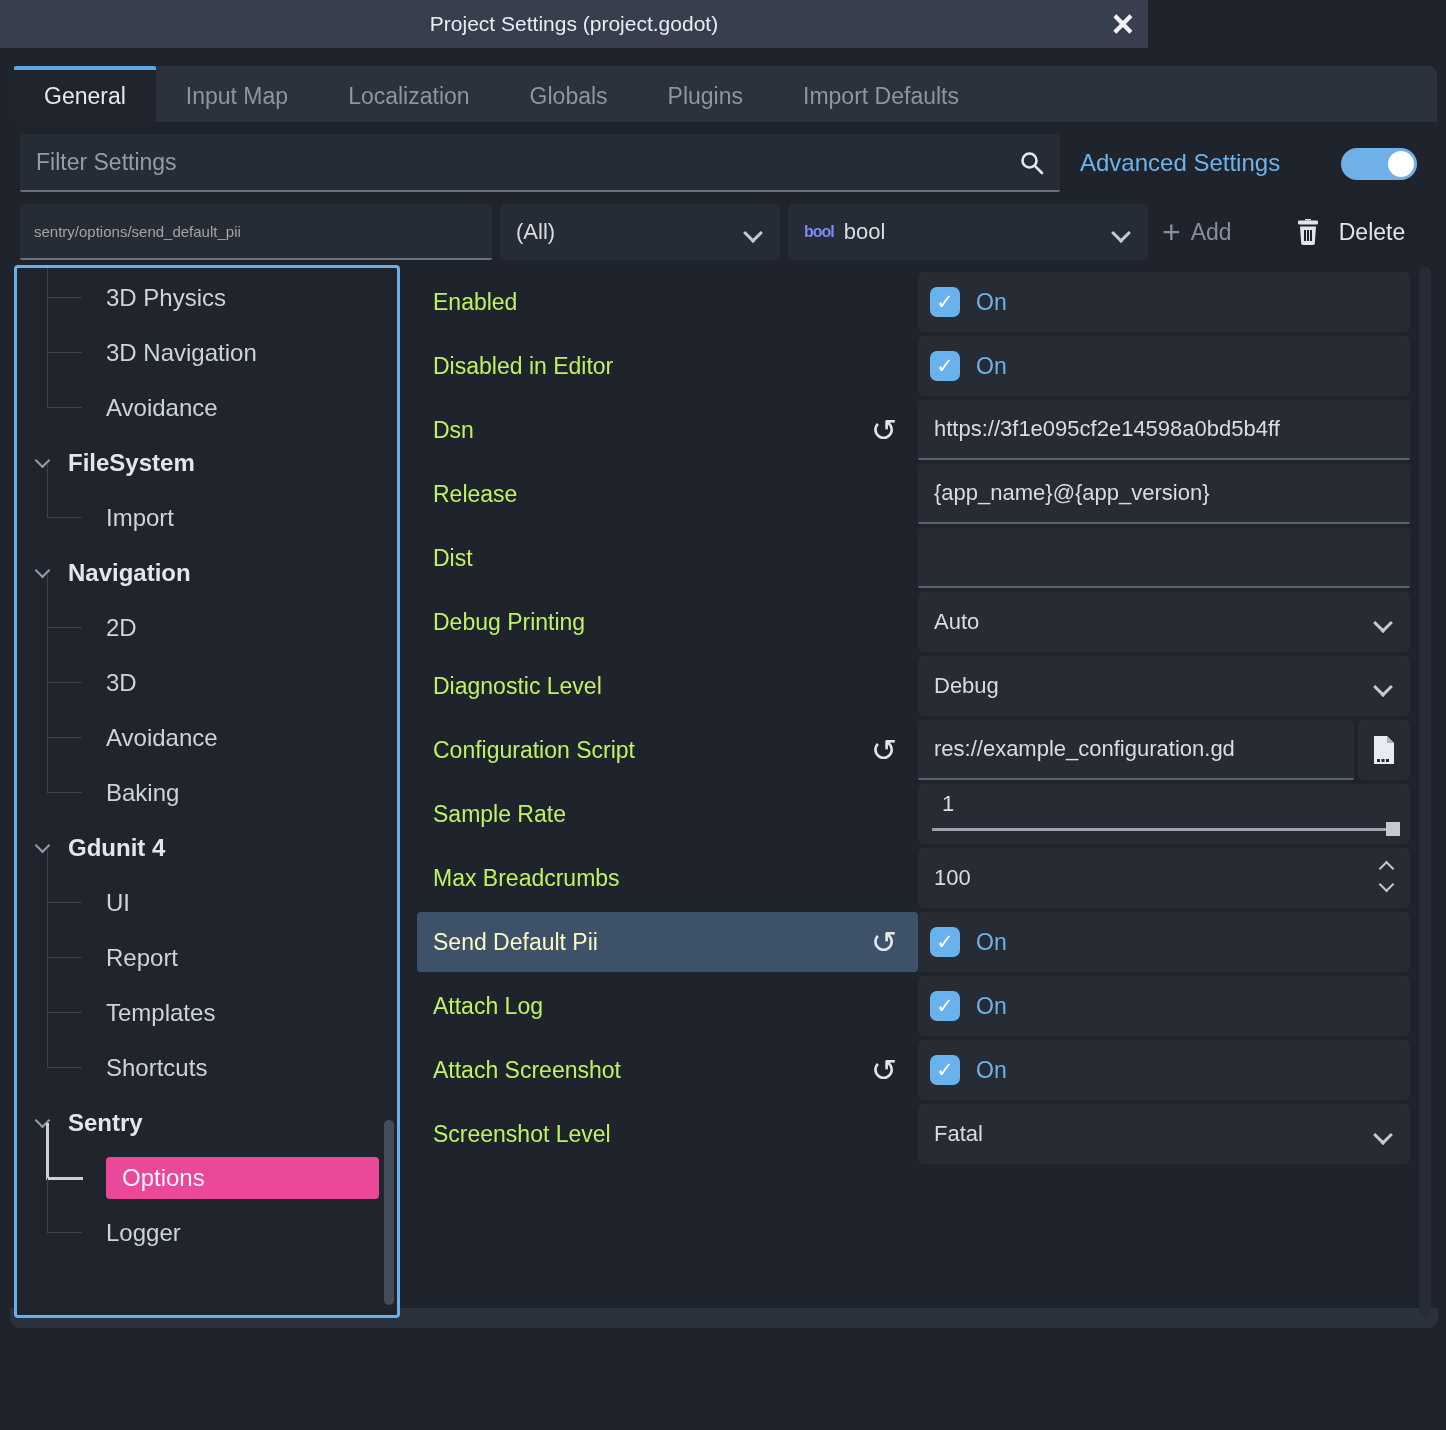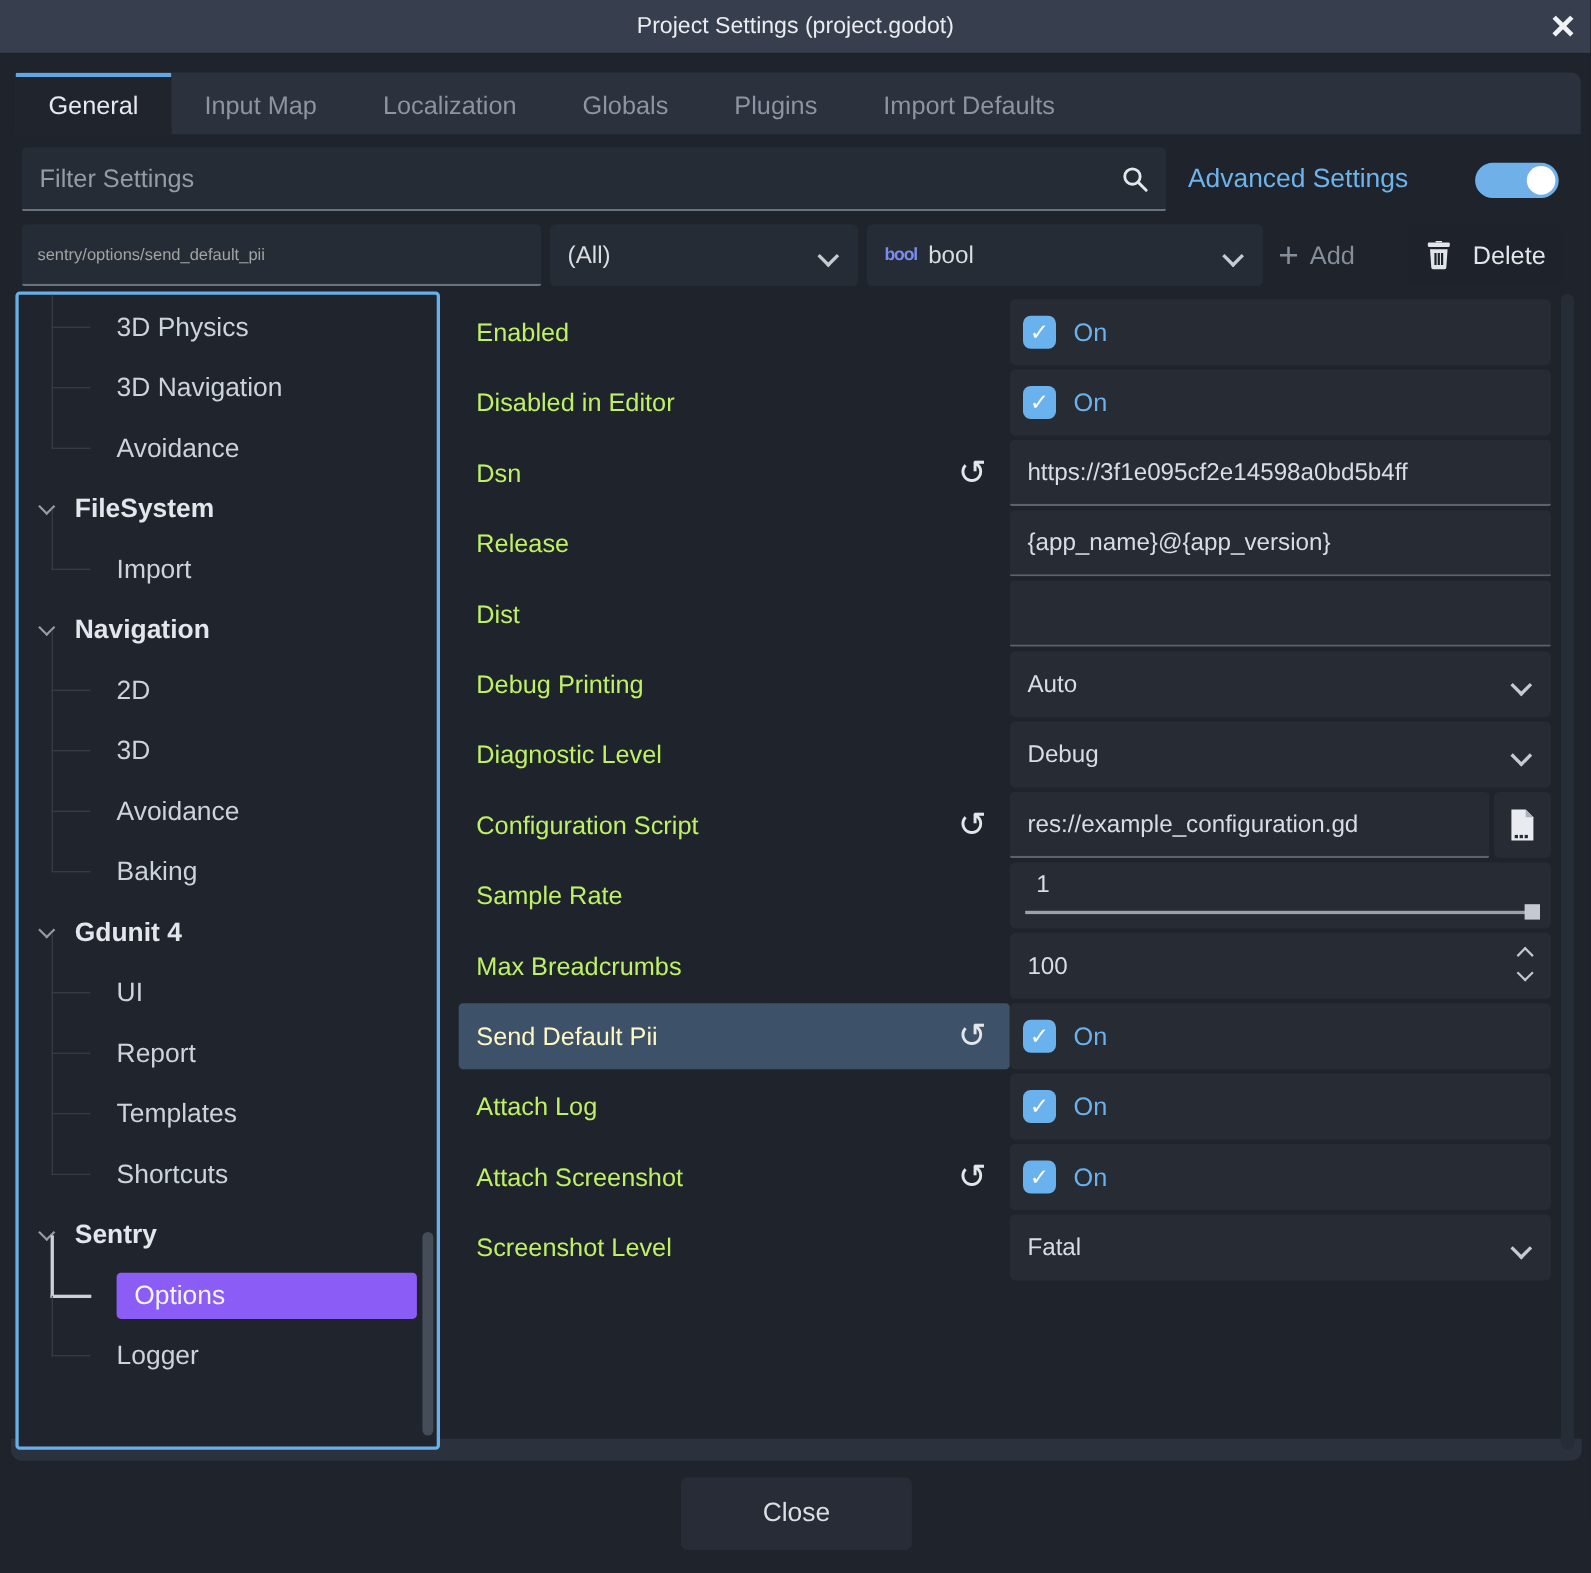--- a/index.html
+++ b/index.html
@@ -5,21 +5,21 @@
   html,body{margin:0;padding:0;}
   body{
     width:1446px;height:1430px;overflow:hidden;
     background:#1f242c;
     font-family:"Liberation Sans","DejaVu Sans",sans-serif;
     -webkit-font-smoothing:antialiased;
   }
   #app{position:relative;width:1446px;height:1430px;}
 
   
-  .titlebar{position:absolute;left:0;top:0;width:1446px;height:48px;background:#373e4d;
+  .titlebar{position:absolute;left:0;top:0;width:1148px;height:48px;background:#373e4d;
     display:flex;align-items:center;justify-content:center;}
   .titlebar .title{color:#e9ecf1;font-size:21px;}
   .titlebar .close-x{position:absolute;right:14px;top:0;height:48px;display:flex;align-items:center;
     color:#f0f2f5;font-size:38px;font-weight:700;line-height:1;cursor:default;}
 
   
   .tabstrip{position:absolute;left:14px;top:66px;width:1423px;height:56px;background:#2b313d;
     border-radius:8px 8px 0 0;display:flex;align-items:stretch;}
   .tab{display:flex;align-items:center;padding:0 30px;font-size:23px;color:#8d95a0;
     border-top:4px solid transparent;box-sizing:border-box;}
@@ -74,21 +74,21 @@
     box-sizing:border-box;color:#cdd3da;font-size:24px;}
   .titem .tchev{width:9px;height:9px;border-right:2.5px solid #949ca6;border-bottom:2.5px solid #949ca6;
     transform:rotate(45deg);margin:0 0 4px 20px;flex:0 0 auto;}
   .titem.section{color:#e3e7ec;font-weight:700;}
   .titem.section .lbl{margin-left:16px;}
   .titem.child{padding-left:85px;}
   .titem.child .conn{position:absolute;left:30px;top:-27px;width:34px;height:54px;
     border-left:1px solid #3a414c;border-bottom:1px solid #3a414c;}
   .titem.child.selected .conn{border-left:3px solid #ccd1d8;border-bottom:3px solid #ccd1d8;left:29px;}
   .titem .lbl{padding:7px 4px;border-radius:4px;white-space:nowrap;}
-  .titem.selected .lbl{flex:1;background:#8b5cf6;color:#f2f4f7;padding:7px 16px;margin-left:4px;}
+  .titem.selected .lbl{flex:1;background:#ec4899;color:#f2f4f7;padding:7px 16px;margin-left:4px;}
   .side-scroll{position:absolute;right:3px;top:852px;width:10px;height:185px;background:#454d59;border-radius:5px;}
 
   
   .settings{position:absolute;left:417px;top:267px;width:1014px;height:1051px;}
   .set-scroll{position:absolute;right:0;top:0;width:12px;height:1051px;background:#272d37;border-radius:6px;}
   .rows{position:absolute;left:0;top:5px;width:1002px;}
   .srow{position:relative;height:60px;margin-bottom:4px;}
   .srow .hl{position:absolute;left:0;top:0;width:501px;height:60px;background:#3d5168;border-radius:4px;}
   .srow .slabel{position:absolute;left:16px;top:0;height:60px;display:flex;align-items:center;
     color:#bef264;font-size:23px;z-index:2;}
@@ -365,17 +365,14 @@
           <div class="slabel">Screenshot Level</div>
           <div class="vcell">
             <div class="val">Fatal</div>
             <div class="chev ddchev"></div>
           </div>
         </div>
       </div>
     <div class="set-scroll"></div>
   </div>
 
-  <div class="close-btn">
-    <span>Close</span>
-  </div>
 
 </div>
 
 </body></html>

